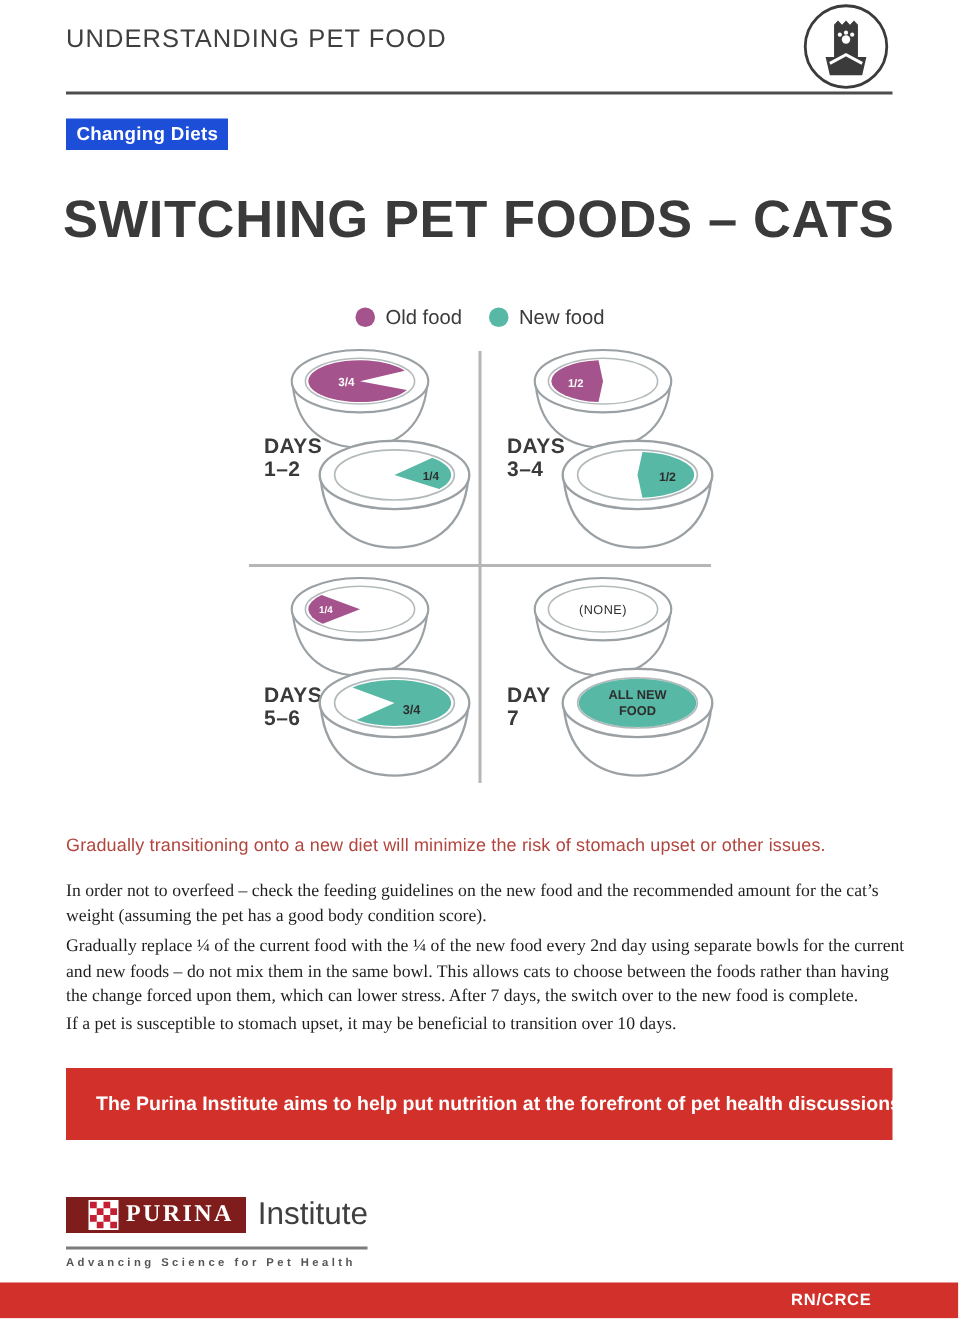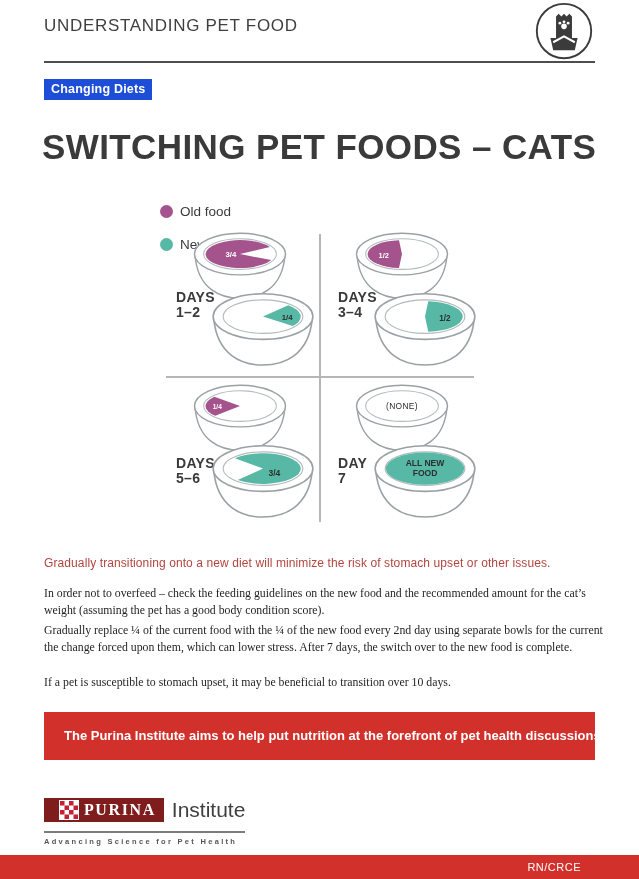--- a/index.html
+++ b/index.html
@@ -8,21 +8,21 @@
   
   .header-title{position:absolute;left:44px;top:16px;font-size:17px;letter-spacing:.7px;color:#3f3f3f;}
   .header-rule{position:absolute;left:44px;top:61px;width:551px;height:2px;background:#4d4d4d;}
   .header-icon{position:absolute;left:534px;top:1px;width:60px;height:60px;}
   
   .badge{position:absolute;left:44px;top:79px;color:#fff;font-weight:bold;font-size:12.5px;
          padding:3px 7px 4px;letter-spacing:.2px;}
   
   .page-title{position:absolute;left:42px;top:127px;font-size:35px;font-weight:bold;color:#3a3a3a;letter-spacing:.4px;white-space:nowrap;}
   
-  .legend{position:absolute;left:160px;top:204px;width:320px;display:flex;justify-content:center;gap:18px;flex-direction:column;}
+  .legend{position:absolute;left:160px;top:204px;width:320px;display:flex;justify-content:center;gap:18px;}
   .legend-item{display:flex;align-items:center;gap:7px;font-size:13.5px;color:#3b3b3b;}
   .dot{width:13px;height:13px;border-radius:50%;}
   
   .diagram{position:absolute;left:160px;top:228px;width:320px;height:300px;}
   .div-v{position:absolute;left:159px;top:6px;width:2px;height:288px;background:#b6b6b6;}
   .div-h{position:absolute;left:6px;top:148px;width:308px;height:2px;background:#b6b6b6;}
   .quad{position:absolute;width:158px;height:146px;}
   .quad.q1{left:0;top:0}.quad.q2{left:162px;top:0}.quad.q3{left:0;top:152px}.quad.q4{left:162px;top:152px}
   .qlabel{position:absolute;left:16px;font-size:14px;font-weight:bold;color:#3a3a3a;line-height:1.1;letter-spacing:.3px;}
   .q1 .qlabel,.q2 .qlabel{top:62px}
@@ -44,21 +44,21 @@
   .logo-row{display:flex;align-items:center;}
   .purina-bar{display:flex;align-items:center;background:#7f1d1d;height:24px;padding:0 8px 0 15px;gap:5px;}
   .checker{width:18px;height:18px;background:#fff;padding:1px;display:block;}
   .purina-text{color:#fff;font-family:"Liberation Serif",serif;font-weight:bold;font-size:16px;letter-spacing:1.6px;}
   .institute{margin-left:8px;font-size:21px;color:#3f3f3f;}
   .tagline{margin-top:9px;border-top:2px solid #7c7c7c;padding-top:4px;font-size:7.5px;
            letter-spacing:2.3px;color:#555;font-weight:bold;white-space:nowrap;}
   
   .bottom-bar{position:absolute;left:0;top:855px;width:639px;height:24px;box-sizing:border-box;
               display:flex;align-items:center;justify-content:flex-end;padding-right:58px;
-              color:#fff;font-size:11px;font-weight:normal;letter-spacing:.5px;}
+              color:#fff;font-size:11px;font-weight:bold;letter-spacing:.5px;}
 </style>
 </head>
 <body>
 
 <div class="page">
 
   <div class="header-title">UNDERSTANDING PET FOOD</div>
   <svg class="header-icon" viewBox="0 0 64 64">
     <circle cx="32" cy="32" r="29" fill="#fff" stroke="#3b3b3b" stroke-width="2"></circle>
     <path d="M23.5 40 L23.5 16.5 L26.3 13.5 L29.2 16.5 L32 13.5 L34.8 16.5 L37.7 13.5 L40.5 16.5 L40.5 40 Z" fill="#3b3b3b"></path>
@@ -176,20 +176,21 @@
   </div>
 
   <div class="intro" id="intro" style="color: rgb(178, 69, 62);">Gradually transitioning onto a new diet will minimize the risk of stomach upset or other issues.</div>
 
   <div class="bodytext p1">
     <div class="line">In order not to overfeed – check the feeding guidelines on the new food and the recommended amount for the cat’s</div>
     <div class="line">weight (assuming the pet has a good body condition score).</div>
   </div>
   <div class="bodytext p2">
     <div class="line">Gradually replace ¼ of the current food with the ¼ of the new food every 2nd day using separate bowls for the current</div>
+    <div class="line">and new foods – do not mix them in the same bowl. This allows cats to choose between the foods rather than having</div>
     <div class="line">the change forced upon them, which can lower stress. After 7 days, the switch over to the new food is complete.</div>
   </div>
   <div class="bodytext p3">
     <div class="line">If a pet is susceptible to stomach upset, it may be beneficial to transition over 10 days.</div>
   </div>
 
   <div class="callout" id="callout" style="background: rgb(210, 49, 43);">
     <div class="line">The Purina Institute aims to help put nutrition at the forefront of pet health discussions by</div>
   </div>
 

